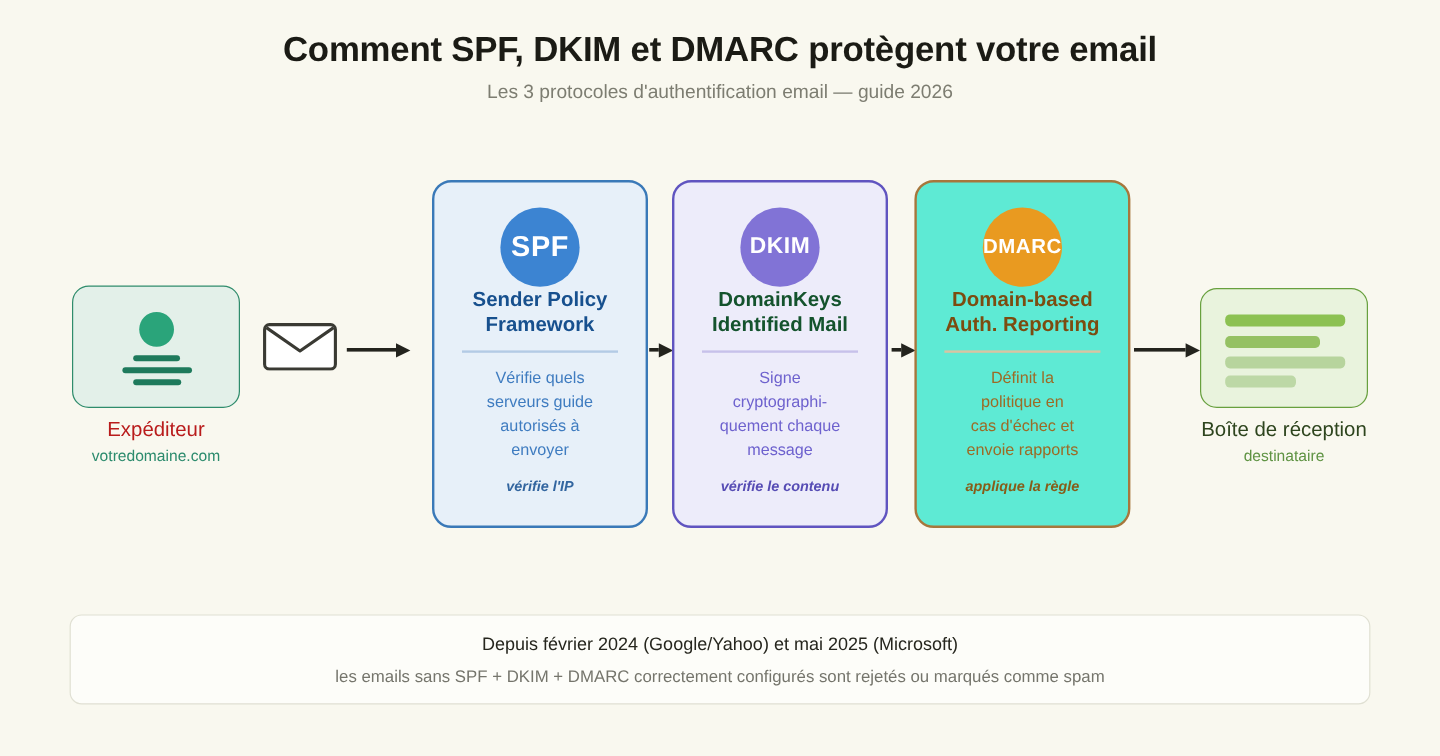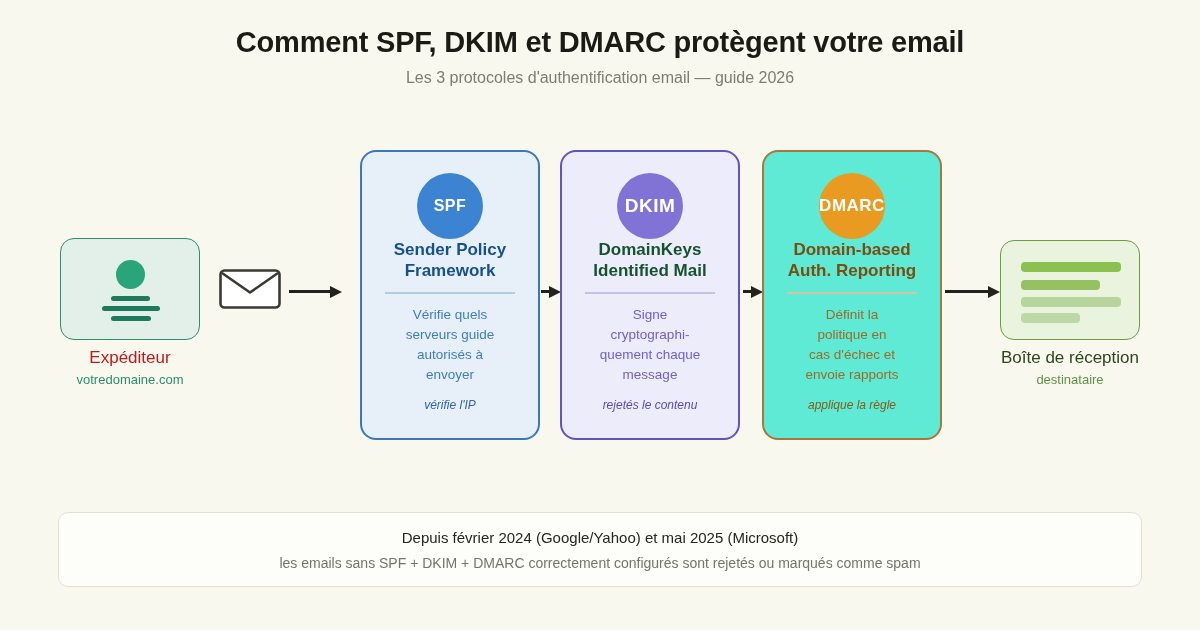--- a/index.html
+++ b/index.html
@@ -72,40 +72,40 @@
   }
   .spf   { left:360px; background:#e7f0f9; border-color:#3a79b8; }
   .dkim  { left:560px; background:#edecfa; border-color:#6054c0; }
   .dmarc { left:762px; background:#5eead4; border-color:#a7773c; }
 
   .badge {
     width:66px; height:66px; border-radius:50%; margin:21px auto 0 auto;
     display:flex; align-items:center; justify-content:center;
     color:#ffffff; font-weight:bold; white-space:nowrap; letter-spacing:0.5px;
   }
-  .spf   .badge { background:#3c84d2; font-size:16px; }
+  .spf   .badge { background:#3c84d2; font-size:24px; }
   .dkim  .badge { background:#8173d6; font-size:19px; }
   .dmarc .badge { background:#e99a20; font-size:17px; }
 
   .proto-title { font-size:17px; font-weight:bold; line-height:21px; }
   .spf   .proto-title { color:#17508e; }
   .dkim  .proto-title { color:#14532d; }
   .dmarc .proto-title { color:#7c4c10; }
 
   .divider { width:130px; height:2px; margin:11px auto 0 auto; }
   .spf   .divider { background:#b3cbe5; }
   .dkim  .divider { background:#c7c1ea; }
   .dmarc .divider { background:#d9c4a2; }
 
   .proto-desc { margin-top:11px; font-size:13.5px; line-height:20px; }
   .spf   .proto-desc { color:#3f7cc0; }
   .dkim  .proto-desc { color:#6e62ce; }
   .dmarc .proto-desc { color:#9c6b26; }
 
-  .proto-note { margin-top:13px; font-size:12px; font-style:italic; }
+  .proto-note { margin-top:13px; font-size:12px; font-style:italic;font-weight:bold; }
   .spf   .proto-note { color:#32659f; }
   .dkim  .proto-note { color:#564cb4; }
   .dmarc .proto-note { color:#875c18; }
 
   
   .inbox-card {
     position:absolute; left:1000px; top:240px; width:140px; height:100px;
     background:#e9f3dd; border:1.5px solid #68a03e; border-radius:14px;
     box-sizing:border-box;
   }
@@ -190,21 +190,21 @@
       <div>DomainKeys</div>
       <div>Identified Mail</div>
     </div>
     <div class="divider"></div>
     <div class="proto-desc">
       <div>Signe</div>
       <div>cryptographi-</div>
       <div>quement chaque</div>
       <div>message</div>
     </div>
-    <div class="proto-note">rejetés le contenu</div>
+    <div class="proto-note">vérifie le contenu</div>
   </div>
 
   <div class="proto-card dmarc">
     <div class="badge">
       <span>DMARC</span>
     </div>
     <div class="proto-title">
       <div>Domain-based</div>
       <div>Auth. Reporting</div>
     </div>

